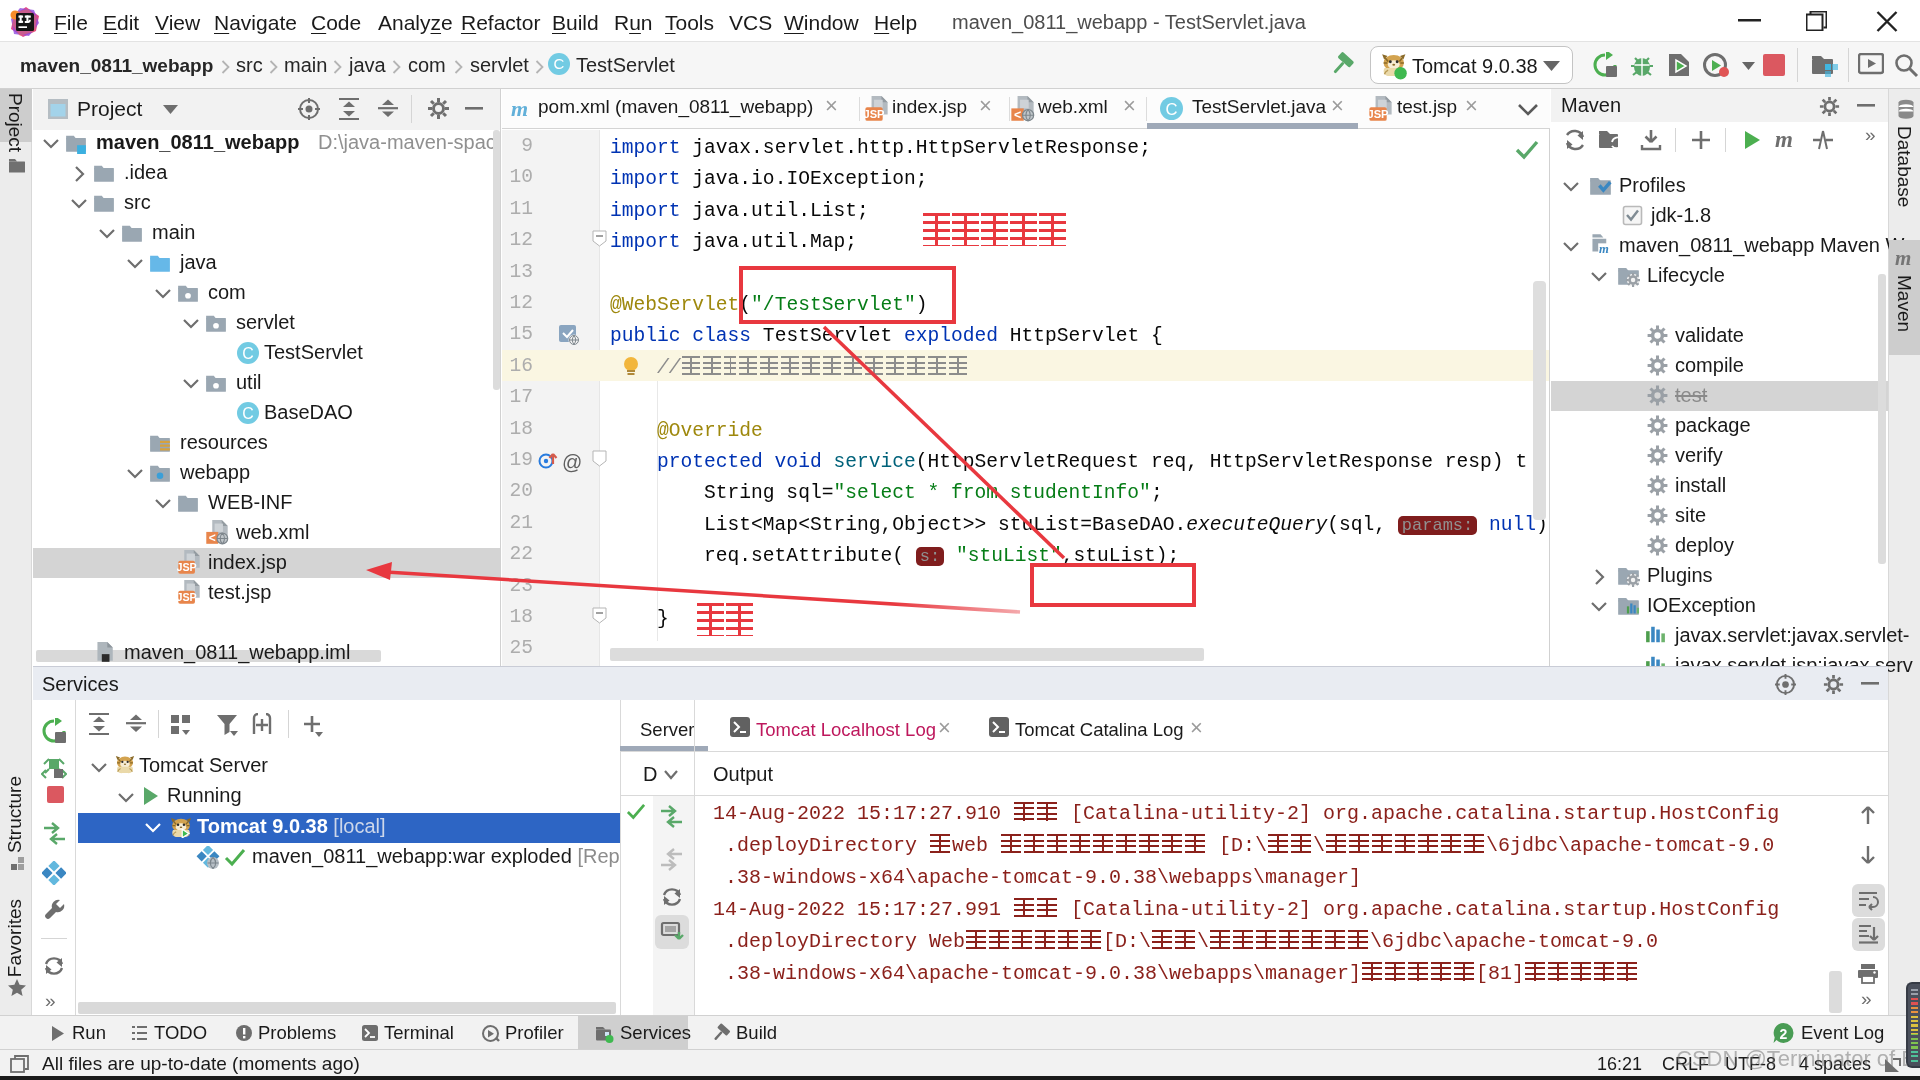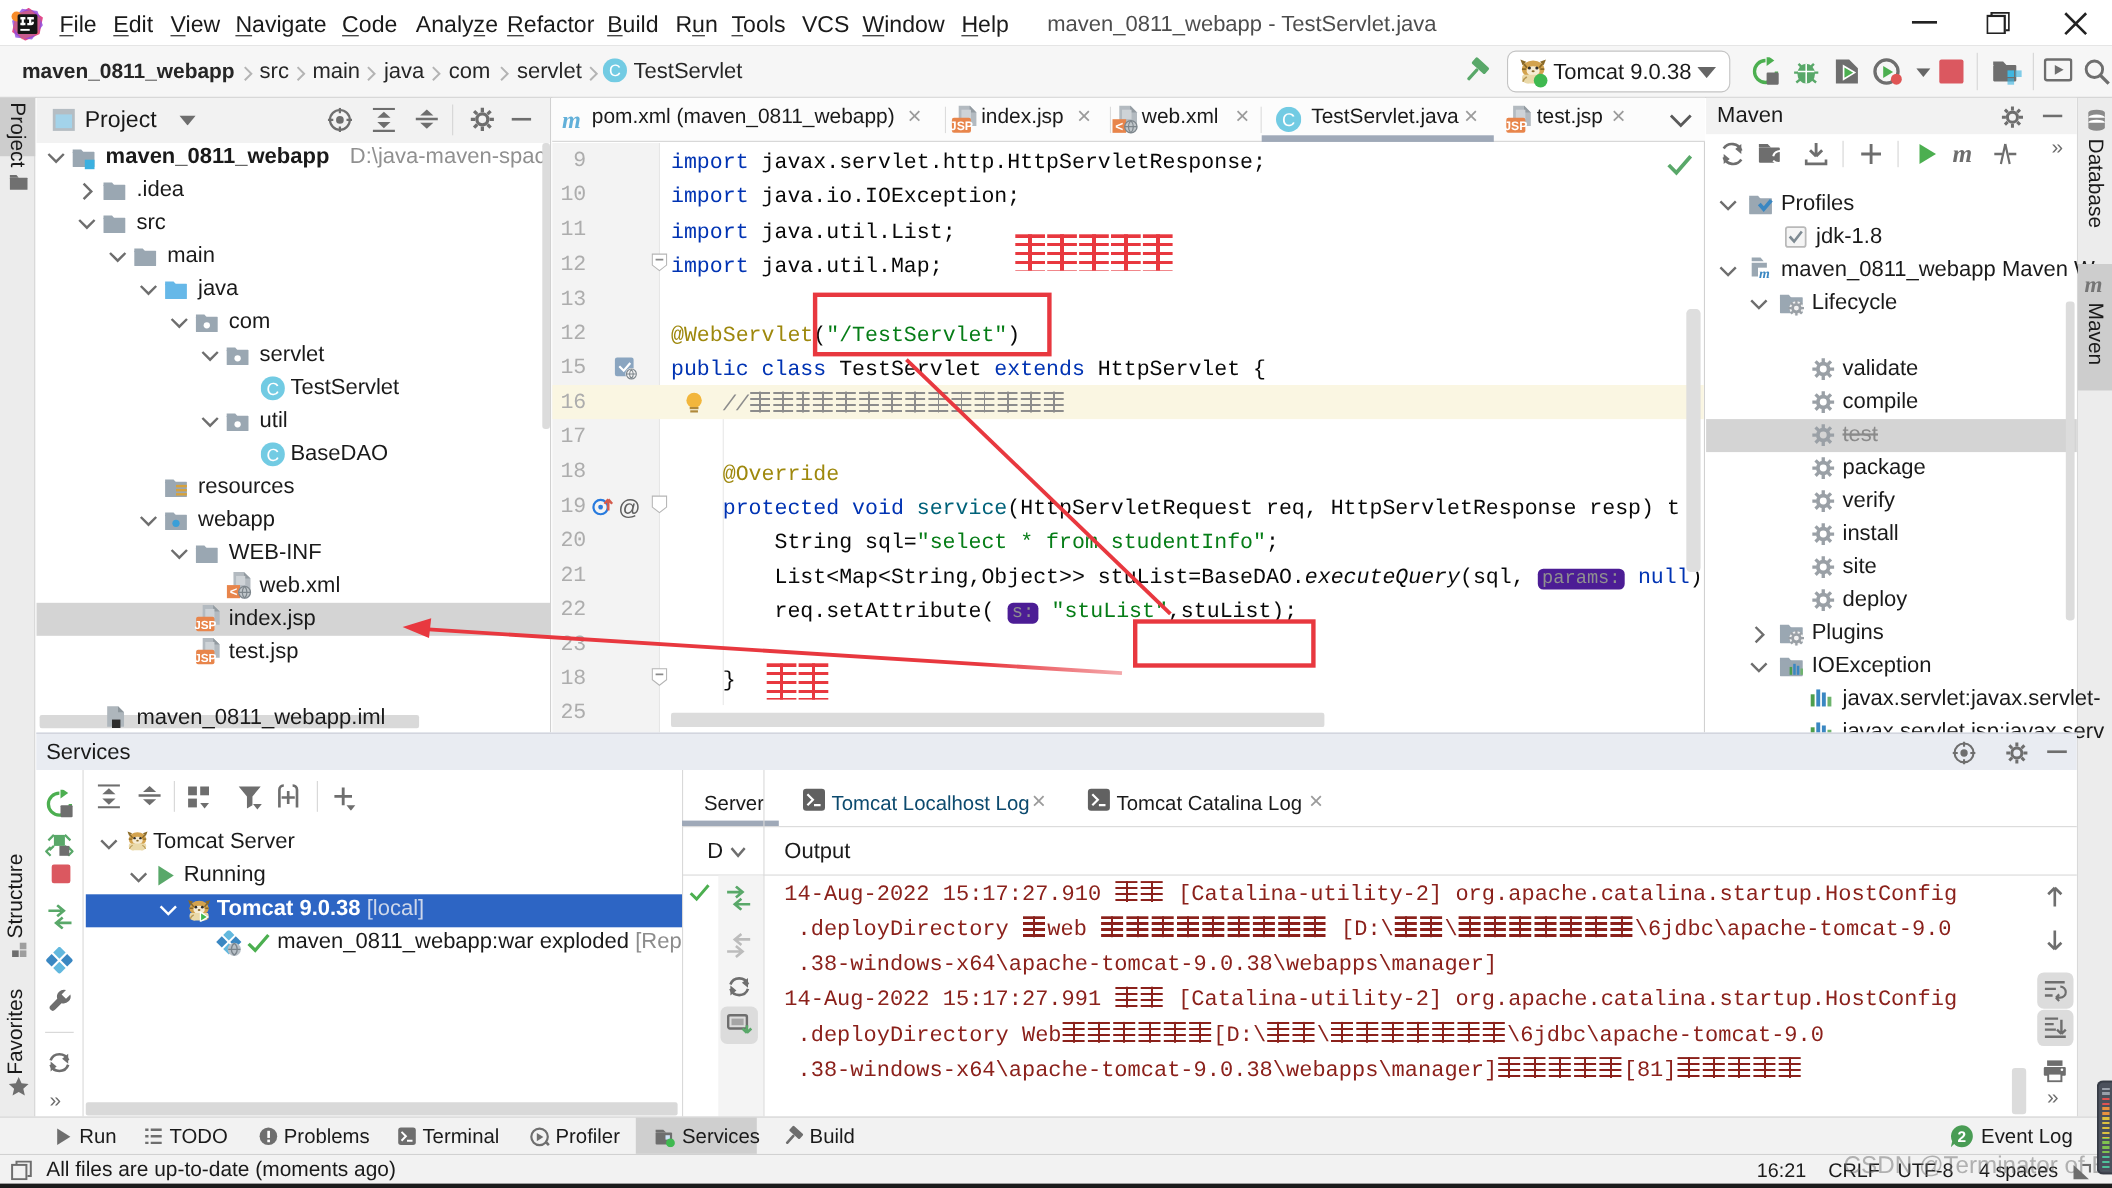--- a/index.html
+++ b/index.html
@@ -25,21 +25,21 @@
   .trow { position:absolute; left:0; width:468px; height:30px; font-size:20px; color:#1a1a1a; white-space:nowrap; }
   .trow span.lbl { position:absolute; top:3px; }
   
   #editor { left:502px; top:89px; width:1048px; height:577px; background:#fff; border-right:1px solid #d1d1d1; }
   #tabbar { position:absolute; left:0; top:0; width:1048px; height:40px; background:#fcfcfc; border-bottom:1px solid #d4d4d4; }
   .tab { position:absolute; top:0; height:39px; font-size:19px; color:#1a1a1a; }
   .codeline { position:absolute; font-size:19.6px; line-height:31.4px; white-space:pre; font-family:"Liberation Mono",monospace; color:#080808; }
   .lnum { position:absolute; font-size:19.6px; color:#adadad; font-family:"Liberation Mono",monospace; text-align:right; width:31px; }
   .kw { color:#0033b3; } .str { color:#067d17; } .cmt { color:#8c8c8c; font-style:italic; }
   .ann { color:#9e880d; } .mth { color:#00627a; }
-  .hint { background:#4c1d95; color:#909090; border-radius:5px; padding:0 4px; font-size:17px; }
+  .hint { background:#7f1d1d; color:#909090; border-radius:5px; padding:0 4px; font-size:17px; }
   
   #maven { left:1551px; top:89px; width:337px; height:577px; background:#fff; }
   .mrow { position:absolute; left:0; width:337px; height:30px; font-size:20px; color:#1a1a1a; white-space:nowrap; }
   
   #services { left:33px; top:666px; width:1855px; height:349px; background:#fff; }
   
   #btnrow { left:0; top:1015px; width:1920px; height:34px; background:#f2f2f2; border-top:1px solid #d1d1d1; }
   .bbtn { position:absolute; top:6px; font-size:18.5px; color:#1a1a1a; }
   #statusbar { left:0; top:1049px; width:1920px; height:27px; background:#f2f2f2; border-top:1px solid #d1d1d1; font-size:18px; color:#1a1a1a; }
   #blackstrip { left:0; top:1076px; width:1920px; height:4px; background:#1b1b1b; }
@@ -550,21 +550,21 @@
           <path d="M4 6 h7" stroke="#8a8a8a" stroke-width="1.6"></path>
         </svg>
 
       <div class="abs" style="left:155px;top:251px;width:1px;height:260px;background:#e8e8e8"></div>
 
       <div class="codeline" style="left:108px;top:3px"><span class="kw">import</span> javax.servlet.http.HttpServletResponse;</div>
       <div class="codeline" style="left:108px;top:34.4px"><span class="kw">import</span> java.io.IOException;</div>
       <div class="codeline" style="left:108px;top:65.8px"><span class="kw">import</span> java.util.List;</div>
       <div class="codeline" style="left:108px;top:97.2px"><span class="kw">import</span> java.util.Map;</div>
       <div class="codeline" style="left:108px;top:160px"><span class="ann">@WebServlet</span>(<span class="str">"/TestServlet"</span>)</div>
-      <div class="codeline" style="left:108px;top:191.4px"><span class="kw">public class</span> TestServlet <span class="kw">extends</span> HttpServlet {</div>
+      <div class="codeline" style="left:108px;top:191.4px"><span class="kw">public class</span> TestServlet <span class="kw">exploded</span> HttpServlet {</div>
       <div class="codeline" style="left:108px;top:222.8px"><span class="cmt">    //<span class="cj"></span><span class="cj"></span><span class="cj" style="width:12px"></span><span class="cj"></span><span class="cj"></span><span class="cj"></span><span class="cj"></span><span class="cj"></span><span class="cj"></span><span class="cj"></span><span class="cj"></span><span class="cj"></span><span class="cj"></span><span class="cj"></span></span></div>
       <div class="codeline" style="left:108px;top:285.6px"><span class="ann">    @Override</span></div>
       <div class="codeline" style="left:108px;top:317px"><span class="kw">    protected void </span><span class="mth">service</span>(HttpServletRequest req, HttpServletResponse resp) t</div>
       <div class="codeline" style="left:108px;top:348.4px">        String sql=<span class="str">"select * from studentInfo"</span>;</div>
       <div class="codeline" style="left:108px;top:379.8px">        List&lt;Map&lt;String,Object&gt;&gt; stuList=BaseDAO.<i>executeQuery</i>(sql, <span class="hint">params:</span> <span class="kw">null</span>)</div>
       <div class="codeline" style="left:108px;top:411.2px">        req.setAttribute( <span class="hint">s:</span> <span class="str">"stuList"</span>,stuList);</div>
       <div class="codeline" style="left:108px;top:474px">    }</div>
 
       <svg class="abs" style="left:1012px;top:8px" width="26" height="24" viewBox="0 0 26 24">
           <path d="M3 12 L10 19 L23 4" fill="none" stroke="#59a869" stroke-width="3.4"></path>
@@ -882,21 +882,21 @@
     </div>
     <div class="abs" style="left:587px;top:34px;width:1px;height:315px;background:#d9d9d9"></div>
 
     <span class="abs" style="left:607px;top:53px;font-size:18.5px;color:#1a1a1a">Server</span>
     <div class="abs" style="left:587px;top:80px;width:88px;height:5px;background:#9fa9b8"></div>
     <svg class="abs" style="left:696px;top:50px" width="22" height="22" viewBox="0 0 22 22">
         <rect x="1" y="1" width="20" height="20" rx="3" fill="#616161"></rect>
         <path d="M5 6 l5 5 l-5 5" stroke="#fff" stroke-width="2" fill="none"></path>
         <path d="M11 16 h6" stroke="#fff" stroke-width="2"></path>
       </svg>
-    <span class="abs" style="left:723px;top:53px;font-size:18.5px;color:#0c4a6e">Tomcat Localhost Log</span>
+    <span class="abs" style="left:723px;top:53px;font-size:18.5px;color:#be185d">Tomcat Localhost Log</span>
     <span class="abs" style="left:905px;top:49px;font-size:22px;color:#9b9b9b">×</span>
     <svg class="abs" style="left:955px;top:50px" width="22" height="22" viewBox="0 0 22 22">
         <rect x="1" y="1" width="20" height="20" rx="3" fill="#616161"></rect>
         <path d="M5 6 l5 5 l-5 5" stroke="#fff" stroke-width="2" fill="none"></path>
         <path d="M11 16 h6" stroke="#fff" stroke-width="2"></path>
       </svg>
     <span class="abs" style="left:982px;top:53px;font-size:18.5px;color:#1a1a1a">Tomcat Catalina Log</span>
     <span class="abs" style="left:1157px;top:49px;font-size:22px;color:#9b9b9b">×</span>
     <div class="abs" style="left:587px;top:85px;width:1268px;height:1px;background:#d9d9d9"></div>
 

